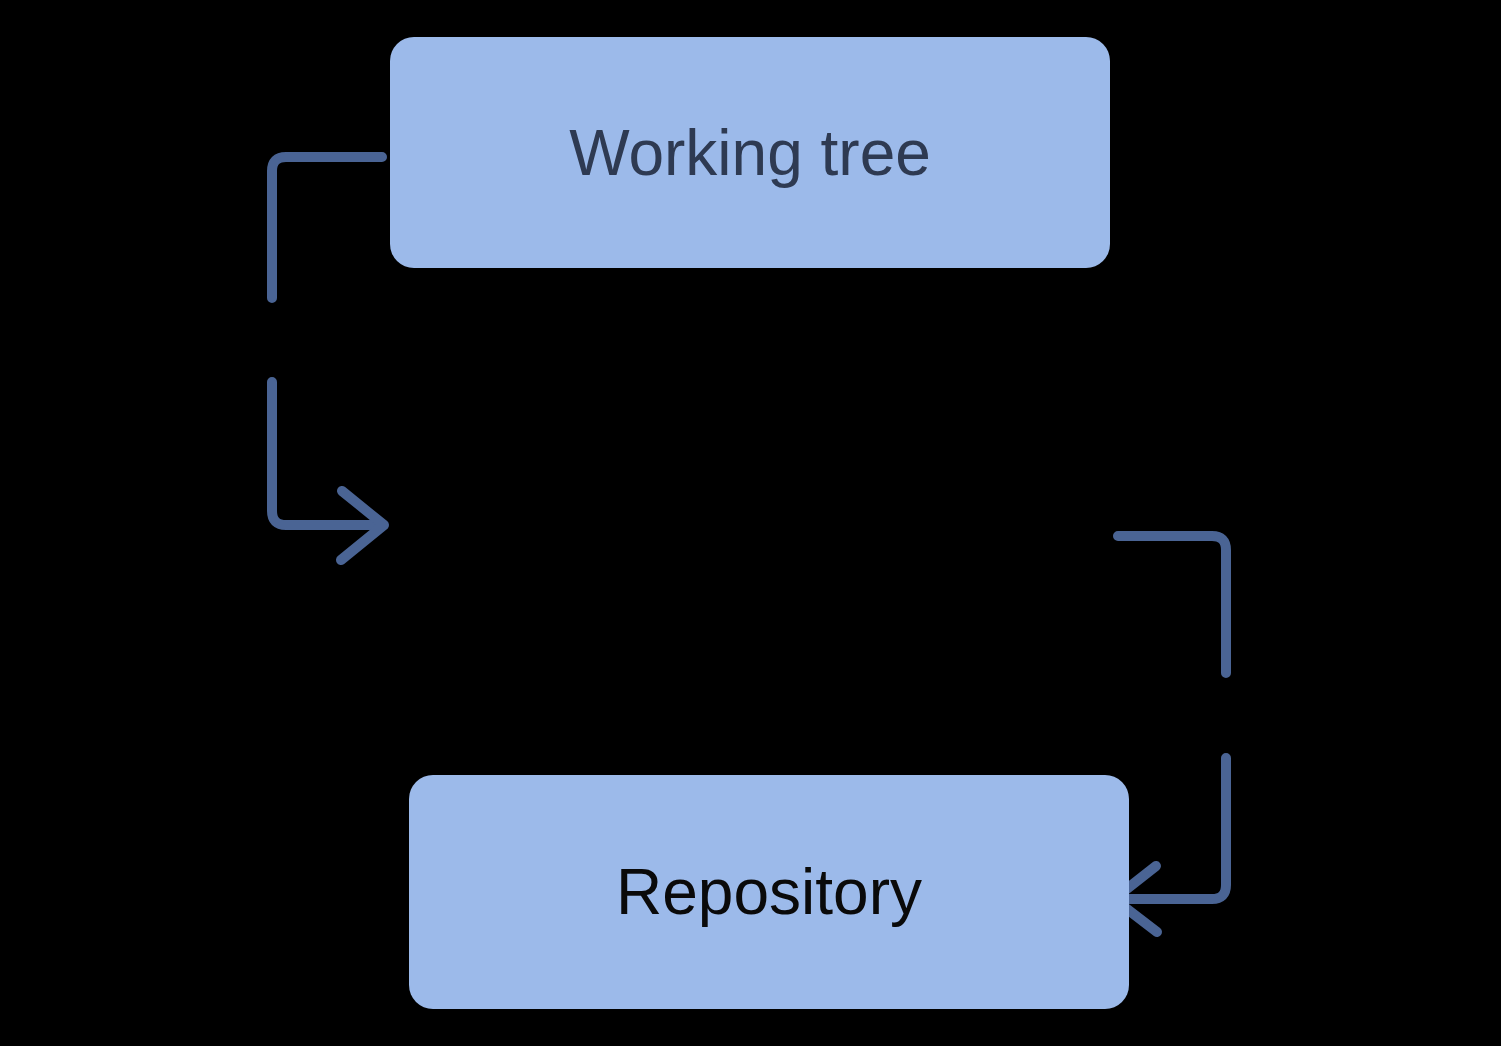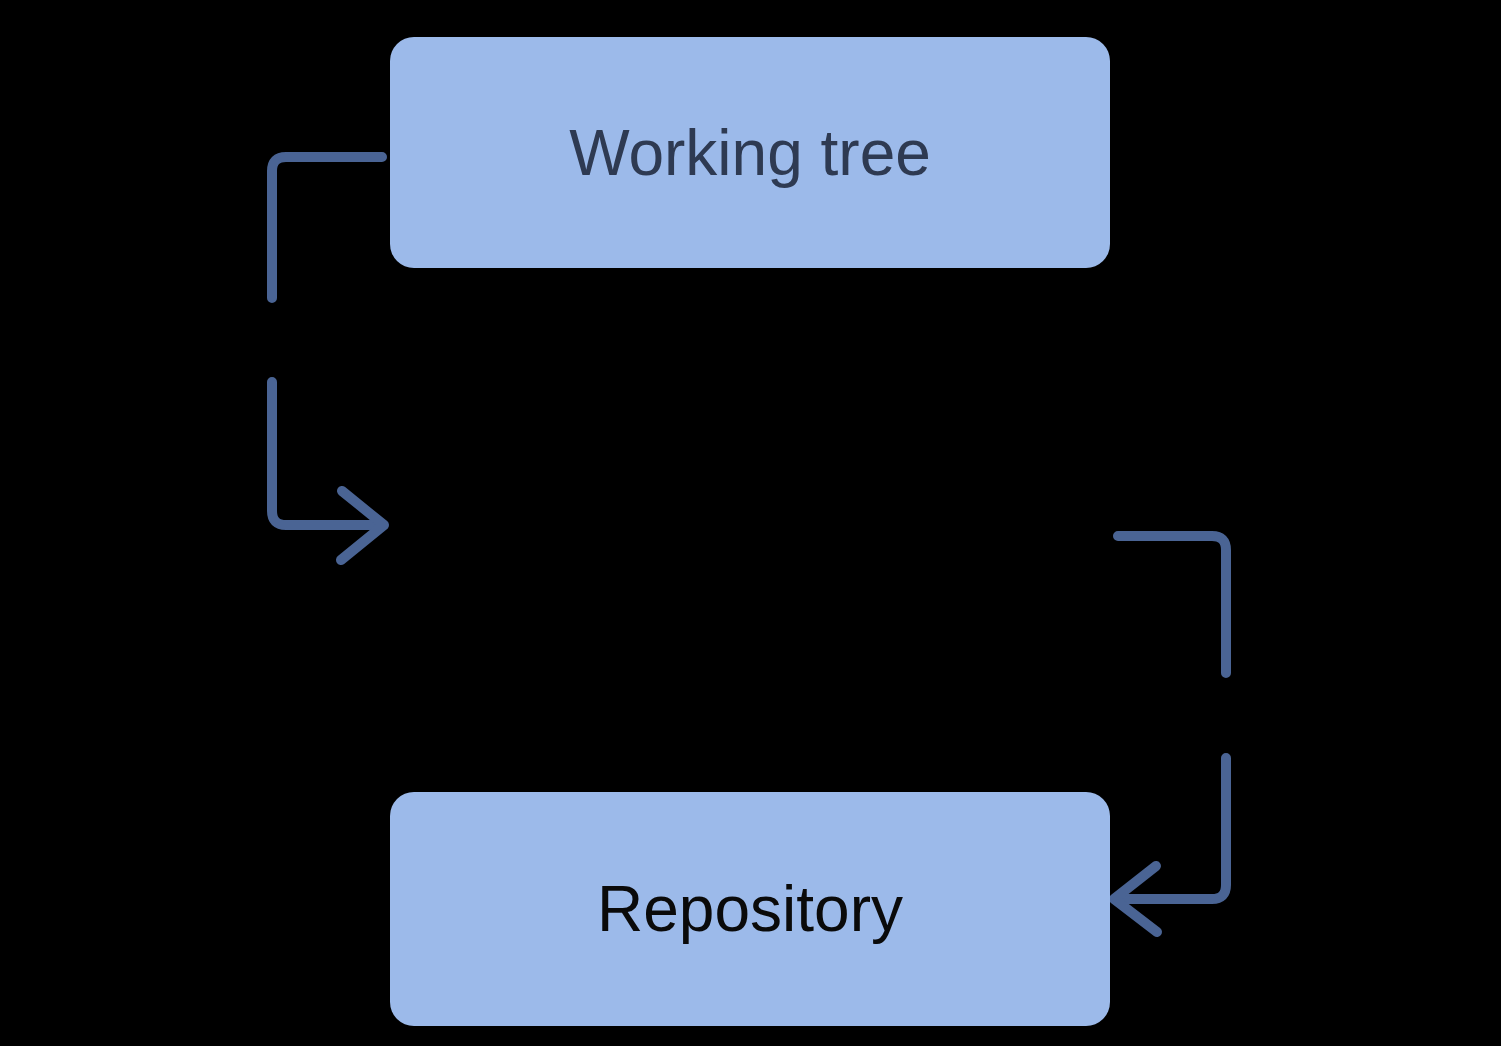--- a/index.html
+++ b/index.html
@@ -43,21 +43,21 @@
     align-items: center;
     justify-content: center;
     text-align: center;
     font-size: 64px;
     line-height: 82px;
     font-weight: 400;
     color: var(--node-text-dark);
   }
   .node-working-tree { top: 37px;  height: 231px; color: var(--node-text-primary); }
   .node-staging-area { top: 405px; height: 228px; }
-  .node-repository   { top: 792px; height: 234px; }
+  .node-repository   { top: 775px; height: 234px; margin-left: 19px; }
 </style>
 </head>
 <body>
 
 <div class="stage">
 
   <svg class="connectors" viewBox="0 0 1501 1046" xmlns="http://www.w3.org/2000/svg">
     <g class="connector">
       <path d="M382,157 H286 Q272,157 272,171 V298"></path>
       <path d="M272,382 V511 Q272,525 286,525 H376"></path>

